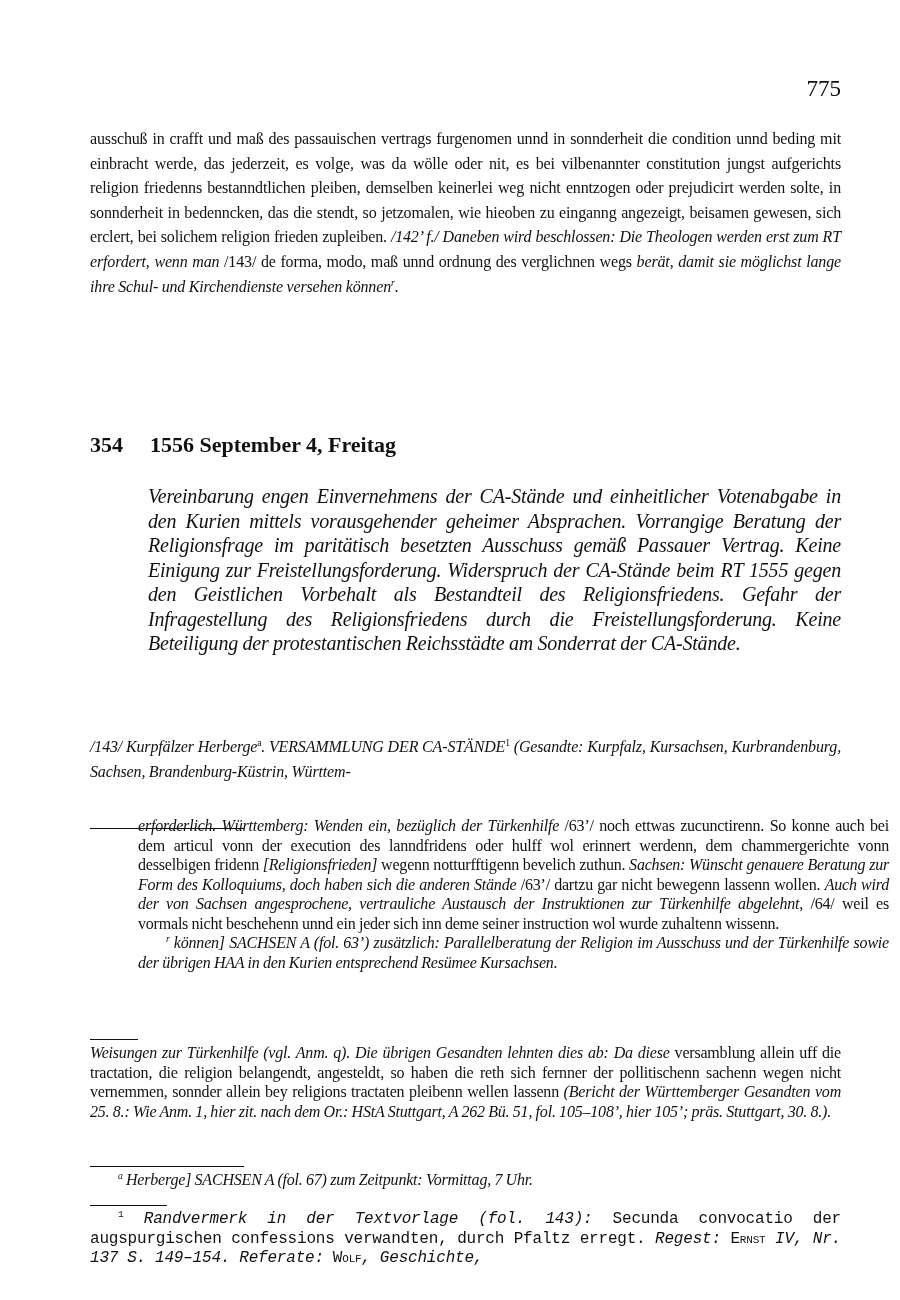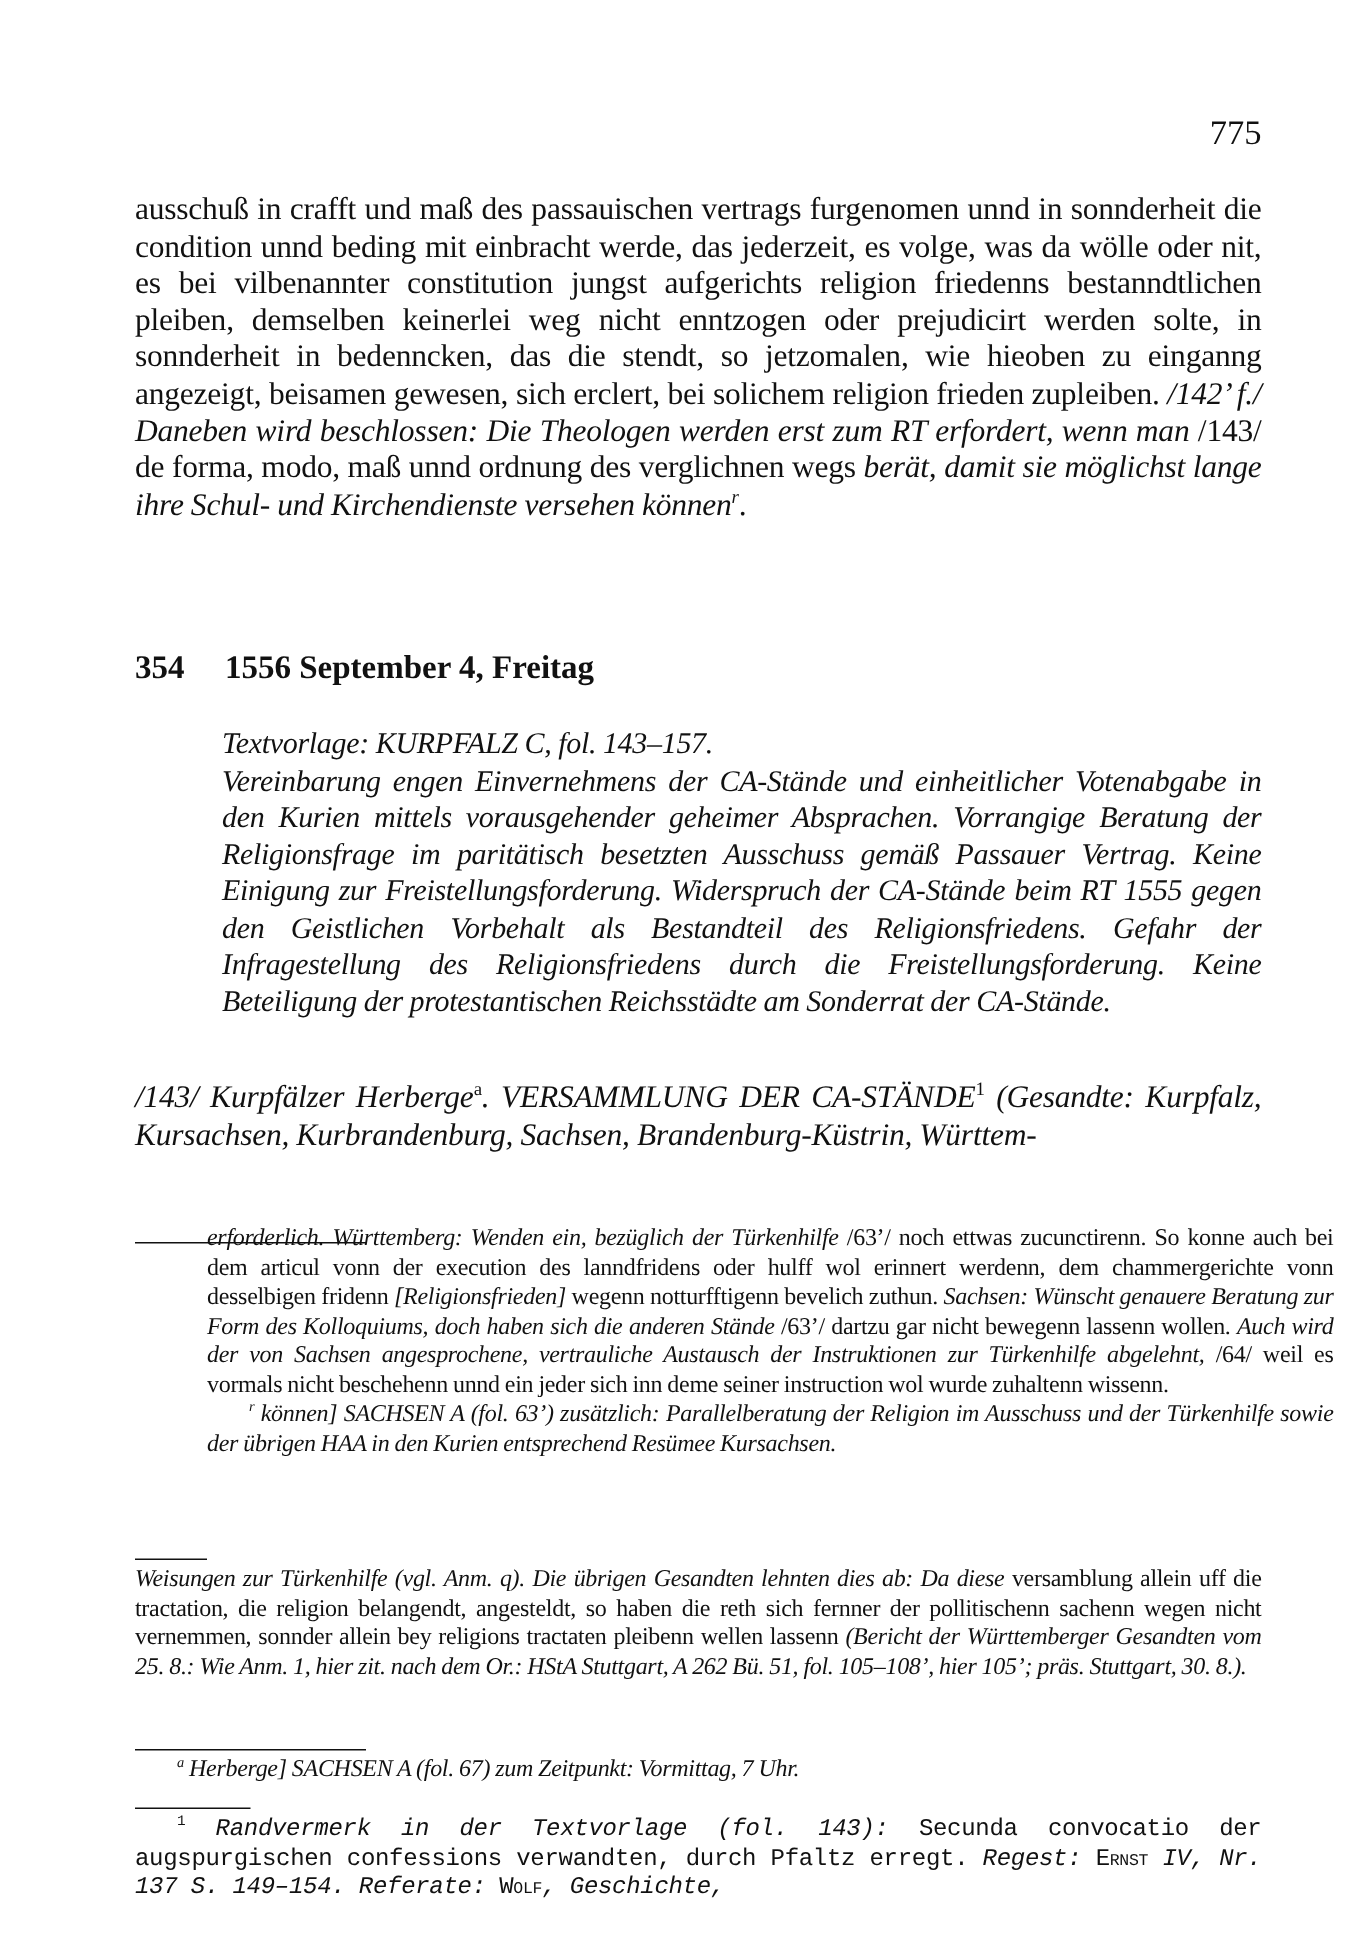--- a/index.html
+++ b/index.html
@@ -1,31 +1,31 @@
 <!DOCTYPE html>
 <html><head>
 <meta charset="utf-8">
 <style>
   html, body { margin: 0; padding: 0; background: #ffffff; }
   body { width: 900px; height: 1300px; position: relative; overflow: hidden; color: #111; font-family: "Liberation Serif", "DejaVu Serif", serif; }
   .page { position: absolute; left: 90px; top: 0; width: 751px; }
   .running-head { position: absolute; top: 78px; left: 0; width: 751px; height: 26px; font-size: 17px; }
   .running-head .center { position: absolute; left: 0; right: 0; text-align: center; top: 2px; letter-spacing: -0.2px; }
   .running-head .pnum { position: absolute; right: 0; top: -2px; font-size: 23px; }
-  .body-text { position: absolute; left: 0; width: 751px; font-size: 21px; line-height: 24.6px; text-align: justify; hyphens: manual; letter-spacing: -0.15px; word-spacing: -0.3px; }
+  .body-text { position: absolute; left: 0; width: 751px; font-size: 16px; line-height: 24.6px; text-align: justify; hyphens: manual; letter-spacing: -0.15px; word-spacing: -0.3px; }
   .body-text p { margin: 0; }
   .i { font-style: italic; }
   .sup { font-size: 0.6em; vertical-align: super; line-height: 0; }
   .sc { font-variant: small-caps; }
   .b1 { top: 127px; }
   .heading { position: absolute; top: 432px; left: 0; font-size: 22px; font-weight: bold; }
   .heading .num { display: inline-block; width: 60px; }
   .regest { position: absolute; top: 484px; left: 58px; width: 693px; font-size: 20px; line-height: 24.5px; font-style: italic; text-align: justify; letter-spacing: -0.2px; word-spacing: -0.3px; }
   .regest p { margin: 0; }
-  .b2 { top: 719px; }
+  .b2 { top: 735px; }
   .rule { position: absolute; left: 0; height: 1px; background: #111; }
   .r1 { top: 828px; width: 154px; }
   .r2 { top: 1039px; width: 48px; }
   .r3 { top: 1166px; width: 154px; }
   .r4 { top: 1205px; width: 77px; }
   .fn { position: absolute; left: 0; width: 751px; font-size: 16px; line-height: 19.5px; text-align: justify; letter-spacing: -0.2px; word-spacing: -0.4px; }
   .fn p { margin: 0; }
   .fn .indent { text-indent: 28px; }
   .f1 { top: 816px; margin-left: 48px; }
   .f2 { top: 1043px; }
@@ -45,21 +45,20 @@
     <p>
       <span>ausschuß in crafft und maß des passauischen vertrags furgenomen unnd in sonnderheit die condition unnd beding mit einbracht werde, das jederzeit, es volge, was da wölle oder nit, es bei vilbenannter constitution jungst aufgerichts religion friedenns bestanndtlichen pleiben, demselben keinerlei weg nicht enntzogen oder prejudicirt werden solte, in sonnderheit in bedenncken, das die stendt, so jetzomalen, wie hieoben zu einganng angezeigt, beisamen gewesen, sich erclert, bei solichem religion frieden zupleiben. </span><span class="i">/142’ f./ Daneben wird beschlossen: Die Theologen werden erst zum RT erfordert, wenn man </span><span>/143/ de forma, modo, maß unnd ordnung des verglichnen wegs </span><span class="i">berät, damit sie möglichst lange ihre Schul- und Kirchendienste versehen können</span><span class="sup i">r</span><span>.</span>
     </p>
   </div>
 
   <div class="heading">
     <span class="num">354</span><span>1556 September 4, Freitag</span>
   </div>
 
   <div class="regest">
-    <p>Textvorlage: KURPFALZ C, fol. 143–157.</p>
     <p>Vereinbarung engen Einvernehmens der CA-Stände und einheitlicher Votenabgabe in den Kurien mittels vorausgehender geheimer Absprachen. Vorrangige Beratung der Religionsfrage im paritätisch besetzten Ausschuss gemäß Passauer Vertrag. Keine Einigung zur Freistellungsforderung. Widerspruch der CA-Stände beim RT 1555 gegen den Geistlichen Vorbehalt als Bestandteil des Religionsfriedens. Gefahr der Infragestellung des Religionsfriedens durch die Freistellungsforderung. Keine Beteiligung der protestantischen Reichsstädte am Sonderrat der CA-Stände.</p>
   </div>
 
   <div class="body-text b2">
     <p>
       <span class="i">/143/ </span><span class="i">Kurpfälzer Herberge</span><span class="sup">a</span><span class="i">. VERSAMMLUNG DER CA-STÄNDE</span><span class="sup">1</span><span class="i"> (Gesandte: Kurpfalz, Kursachsen, Kurbrandenburg, Sachsen, Brandenburg-Küstrin, Württem-</span>
     </p>
   </div>
 
   <div class="rule r1"></div>

